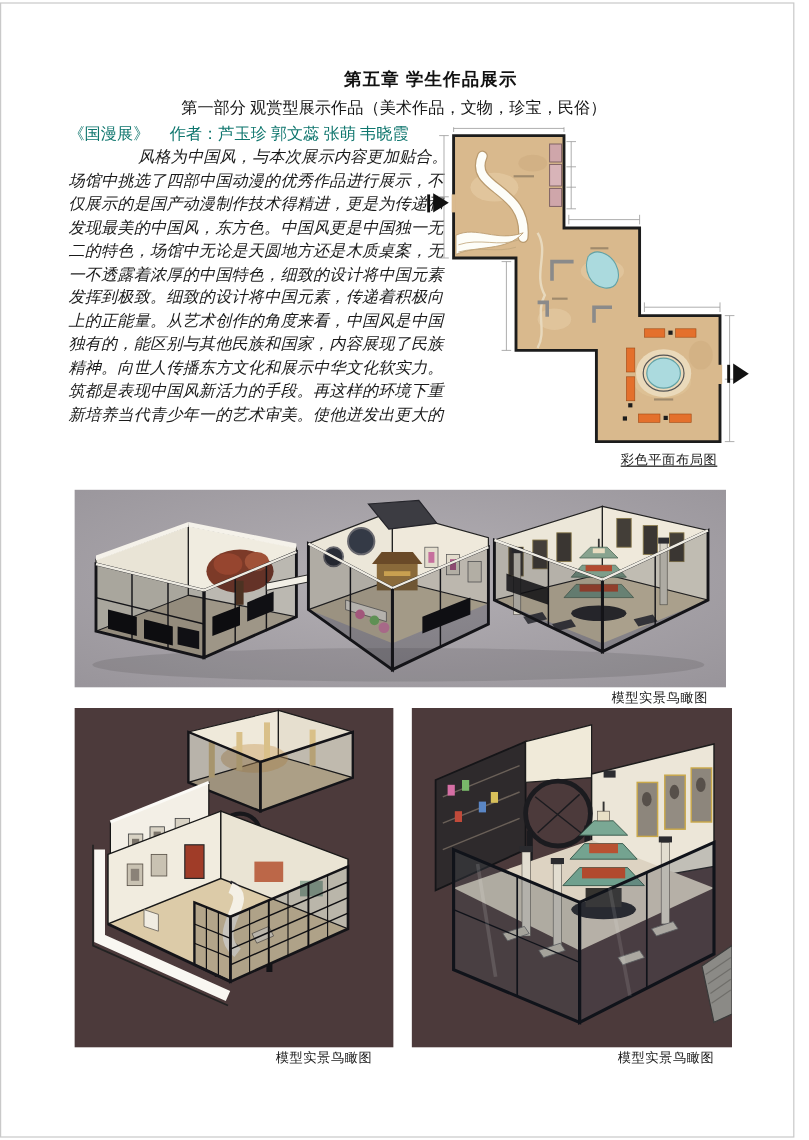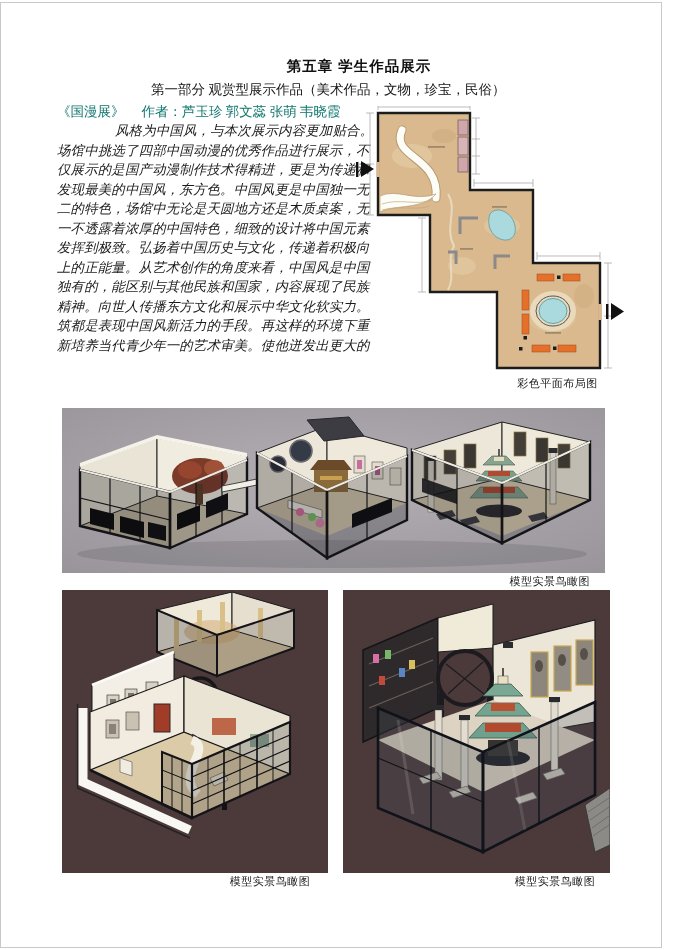--- a/index.html
+++ b/index.html
@@ -49,21 +49,21 @@
   <div class="section-subtitle">第一部分  观赏型展示作品（美术作品，文物，珍宝，民俗）</div>
   <div class="work-title-line">《国漫展》　 作者：芦玉珍 郭文蕊 张萌 韦晓霞</div>
 
   <div class="body-paragraph">
     <div class="bline indent-first">风格为中国风，与本次展示内容更加贴合。</div>
     <div class="bline">场馆中挑选了四部中国动漫的优秀作品进行展示，不</div>
     <div class="bline">仅展示的是国产动漫制作技术得精进，更是为传递和</div>
     <div class="bline">发现最美的中国风，东方色。中国风更是中国独一无</div>
     <div class="bline">二的特色，场馆中无论是天圆地方还是木质桌案，无</div>
     <div class="bline">一不透露着浓厚的中国特色，细致的设计将中国元素</div>
-    <div class="bline">发挥到极致。弘扬着中国历史与文化，传递着积极向</div>
+    <div class="bline">发挥到极致。细致的设计将中国元素，传递着积极向</div>
     <div class="bline">上的正能量。从艺术创作的角度来看，中国风是中国</div>
     <div class="bline">独有的，能区别与其他民族和国家，内容展现了民族</div>
     <div class="bline">精神。向世人传播东方文化和展示中华文化软实力。</div>
     <div class="bline">筑都是表现中国风新活力的手段。再这样的环境下重</div>
     <div class="bline">新培养当代青少年一的艺术审美。使他迸发出更大的</div>
   </div>
 
   <div class="figure" style="left:352px;top:106px;width:320px;height:282px;">
     <svg viewBox="0 0 320 282" width="320" height="282">
 
@@ -159,21 +159,21 @@
       <g fill="#111111">
         <rect x="4" y="56" width="2.4" height="15"></rect>
         <path d="M9,55 L22,63 L9,71 Z"></path>
       </g>
       <g fill="#111111">
         <rect x="254" y="198" width="2.4" height="15"></rect>
         <path d="M259,197 L272,205.5 L259,214 Z"></path>
       </g>
     </svg>
   </div>
-  <div class="caption cap-center" style="left:440px;top:376px;width:235px;">彩色平面布局图</div>
+  <div class="caption cap-center" style="left:440px;top:376px;width:235px;text-decoration:underline;">彩色平面布局图</div>
 
   <div class="figure" style="left:62px;top:408px;width:543px;height:165px;">
     <svg viewBox="0 0 543 165" width="543" height="165">
       <defs>
         <radialGradient id="gbg" cx="50%" cy="45%" r="75%">
           <stop offset="0%" stop-color="#b3afb4"></stop>
             <stop offset="100%" stop-color="#98949a"></stop>
         </radialGradient>
       </defs>
       <rect width="543" height="165" fill="url(#gbg)"></rect>

